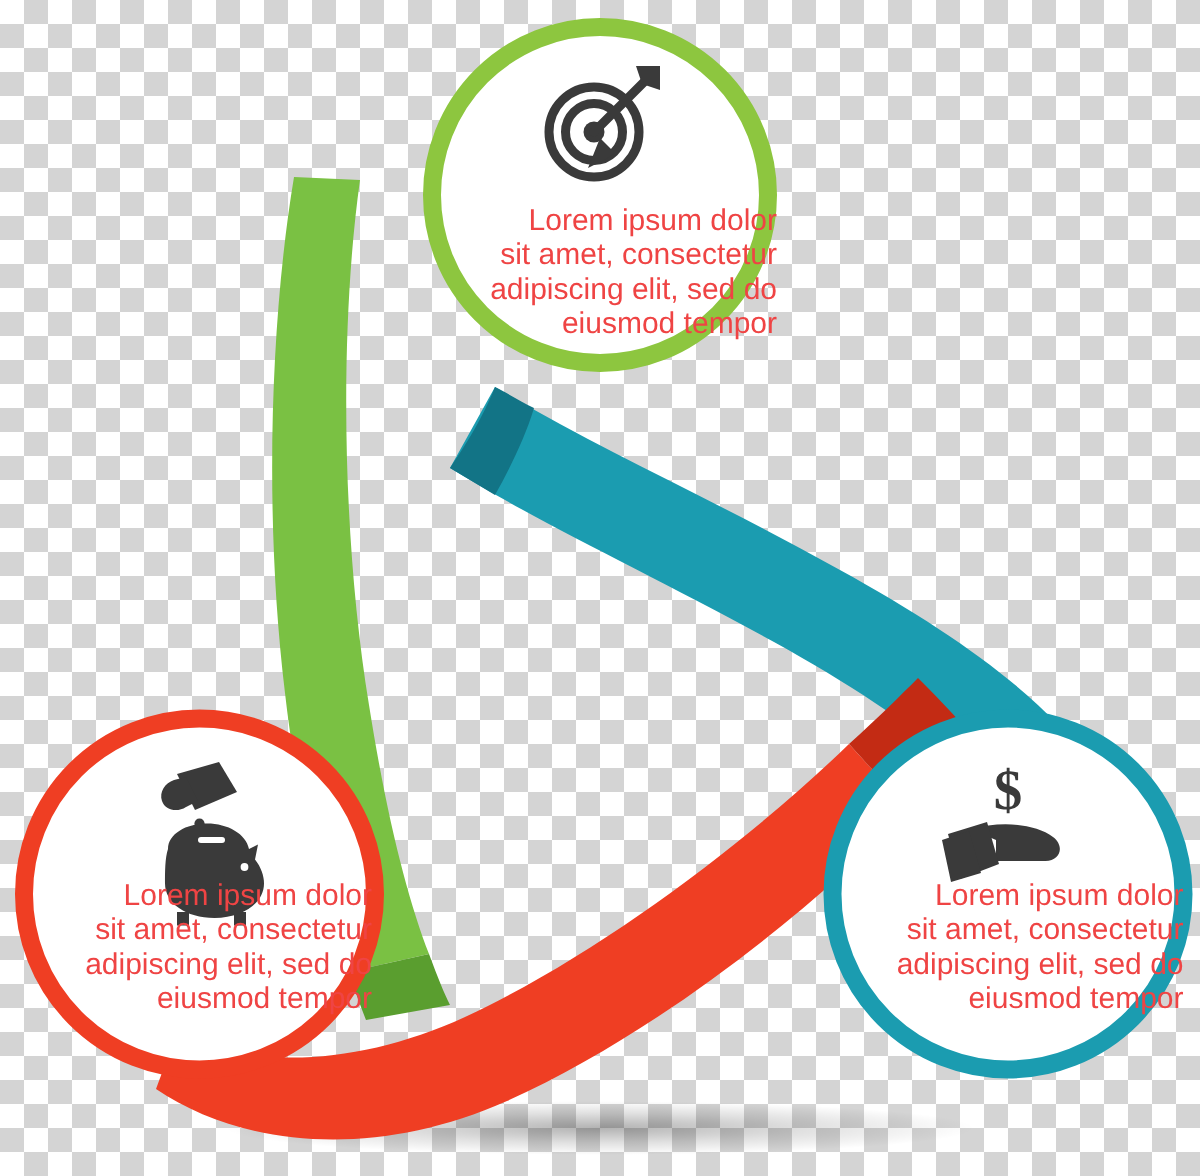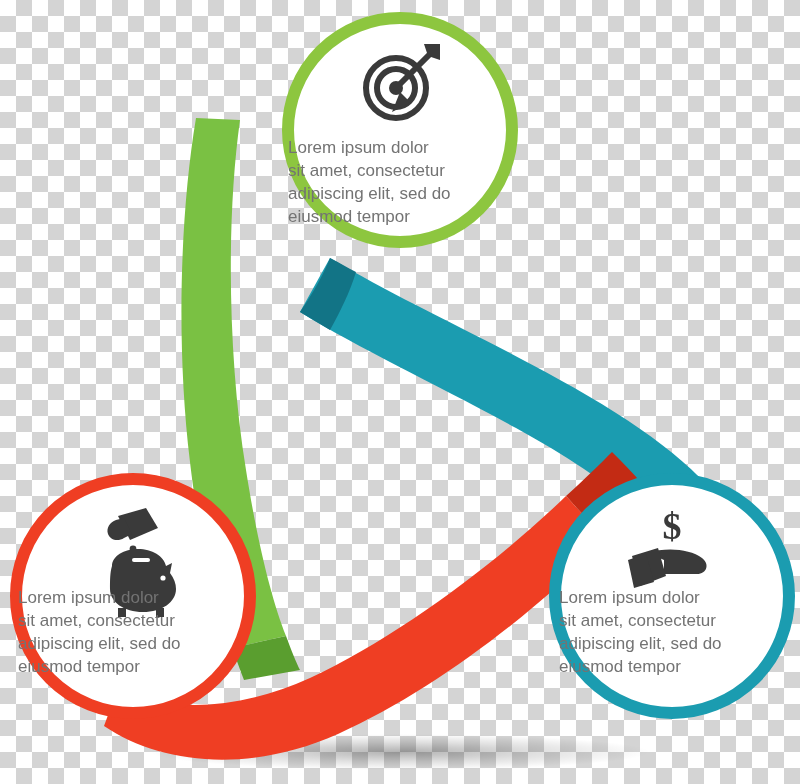--- a/index.html
+++ b/index.html
@@ -25,24 +25,24 @@
   }
   .stage svg.diagram {
     position: absolute;
     left: 0;
     top: 0;
     width: 800px;
     height: 784px;
   }
   .node-text {
     position: absolute;
-    text-align: left;
-    font-size: 17px;
+    text-align: right;
+    font-size: 20px;
     line-height: 23px;
-    color: #737373;
+    color: #ef4444;
     white-space: pre-line;
     pointer-events: none;
   }
   #text-green  { left: 288px; top: 136px; width: 230px; }
   #text-red    { left: 18px;  top: 586px; width: 230px; }
   #text-teal   { left: 559px; top: 586px; width: 230px; }
 </style>
 </head>
 <body>
 

